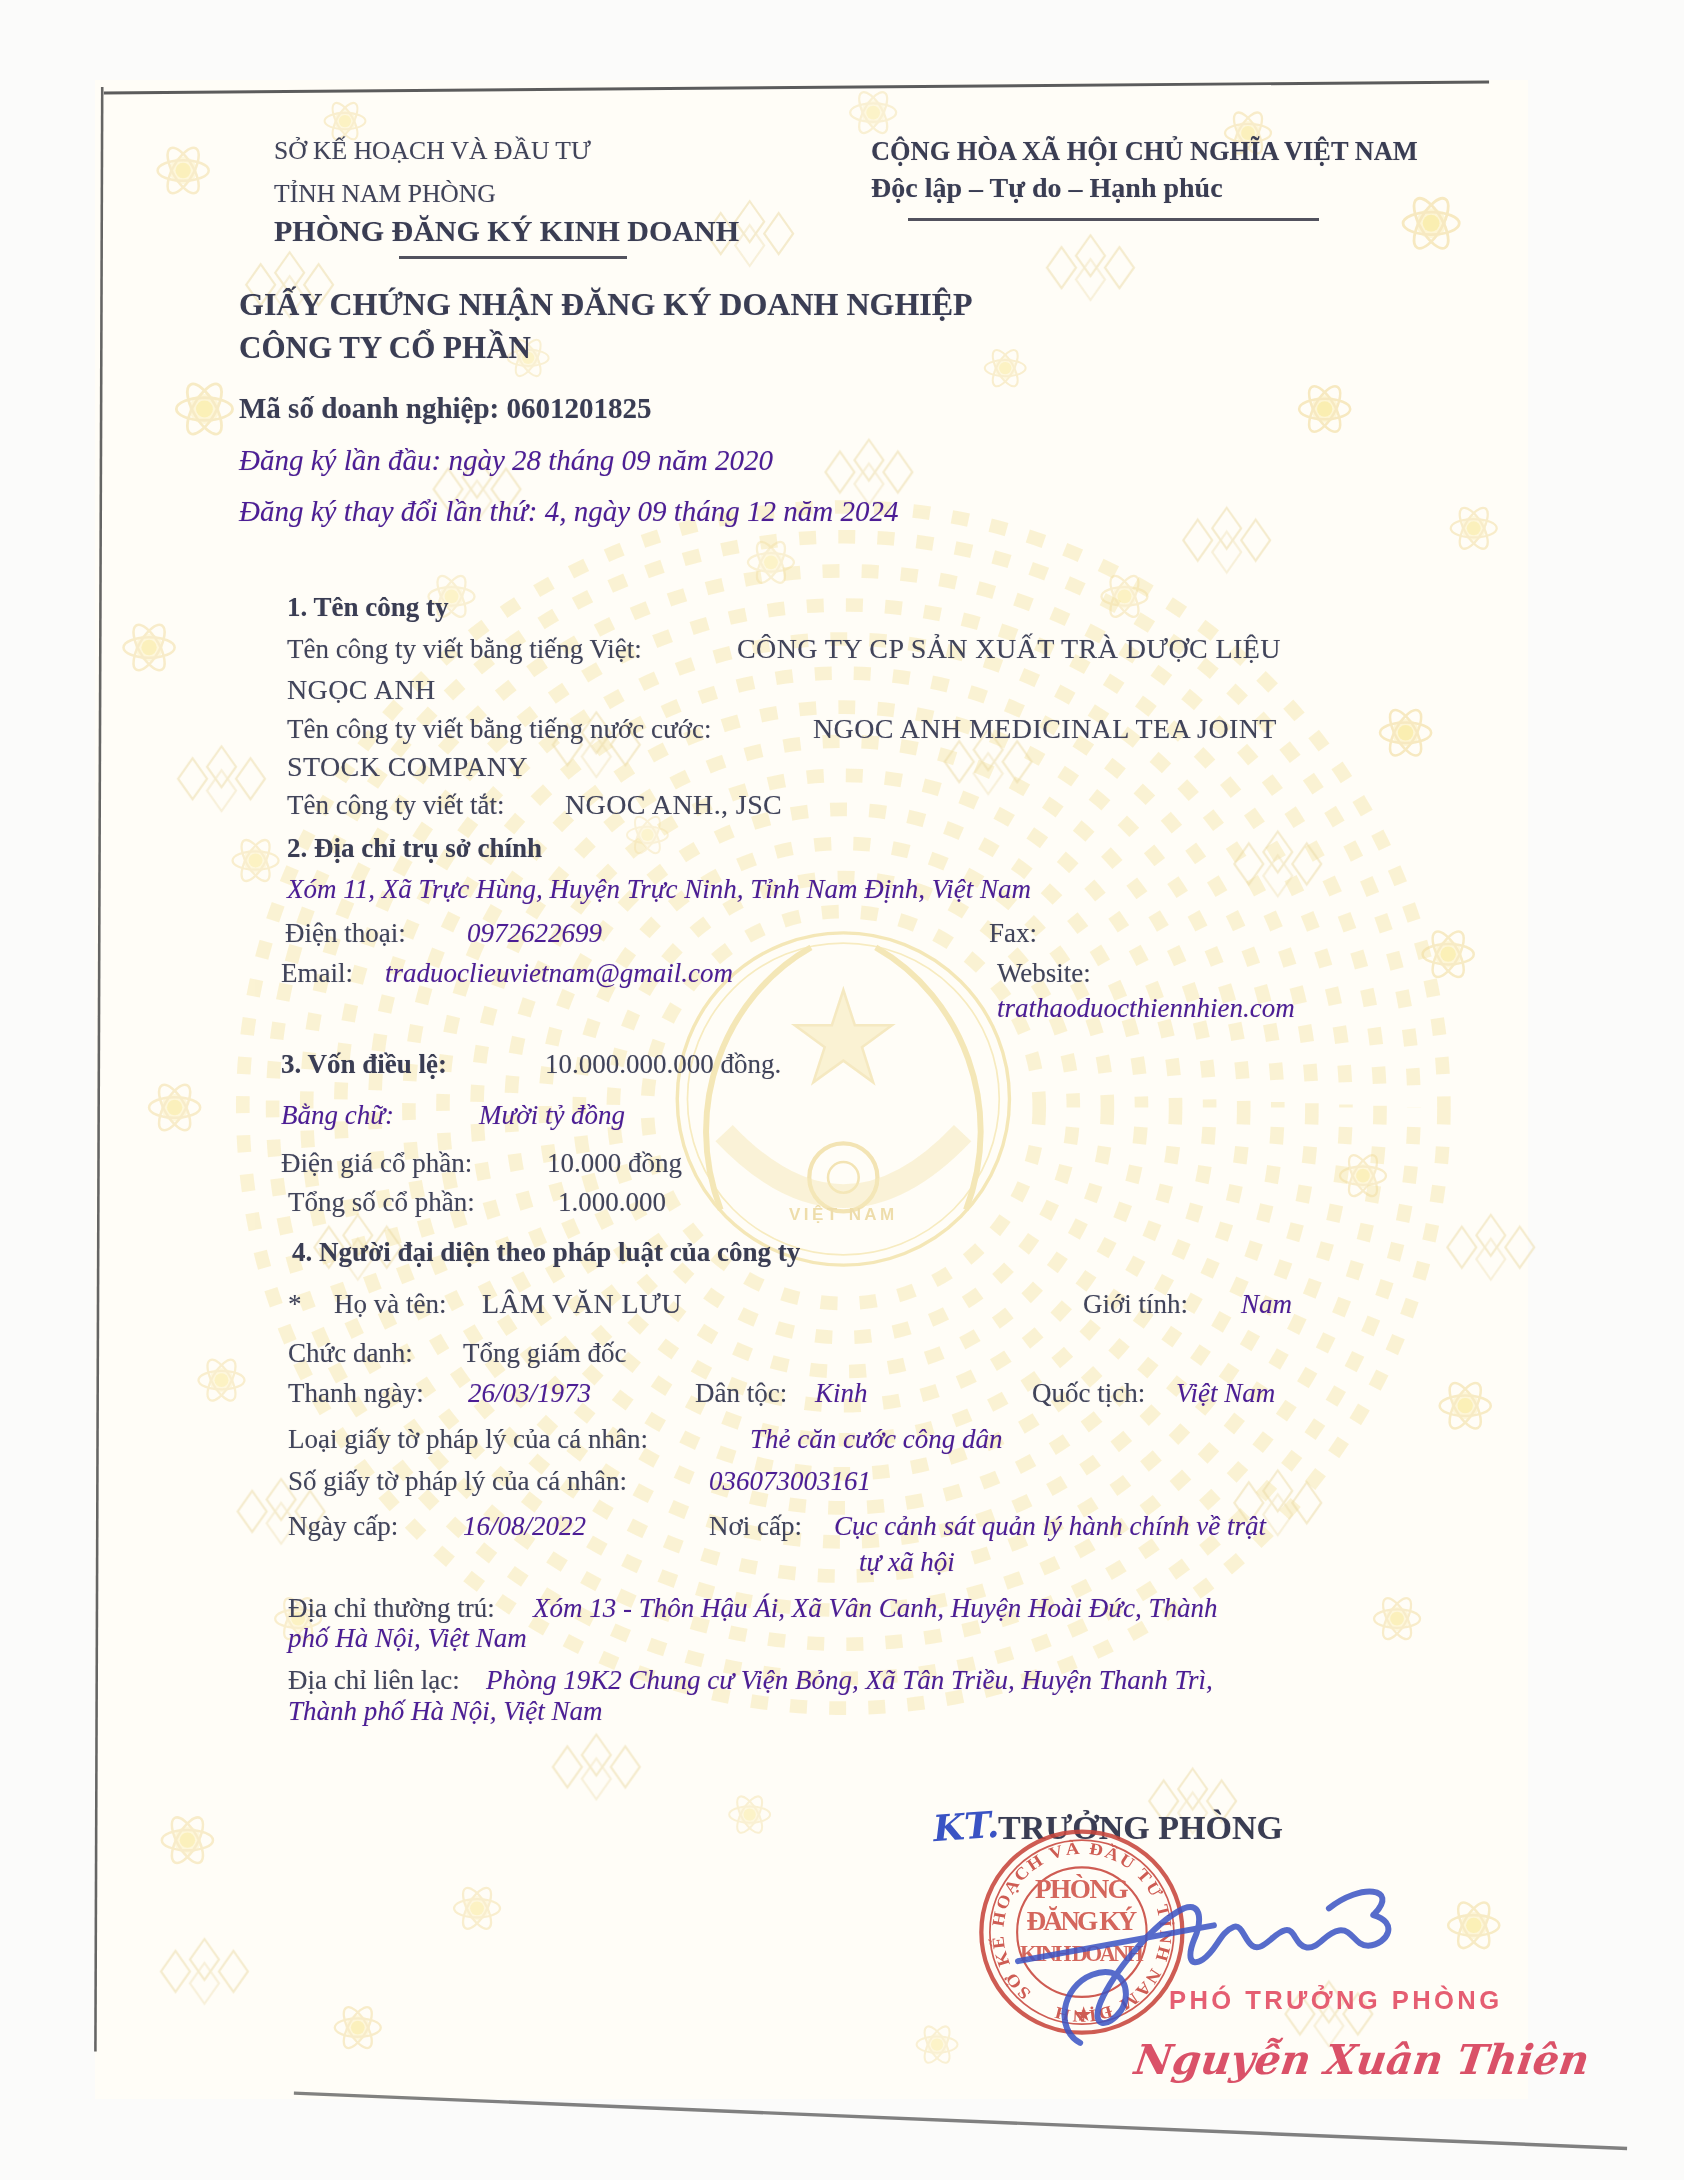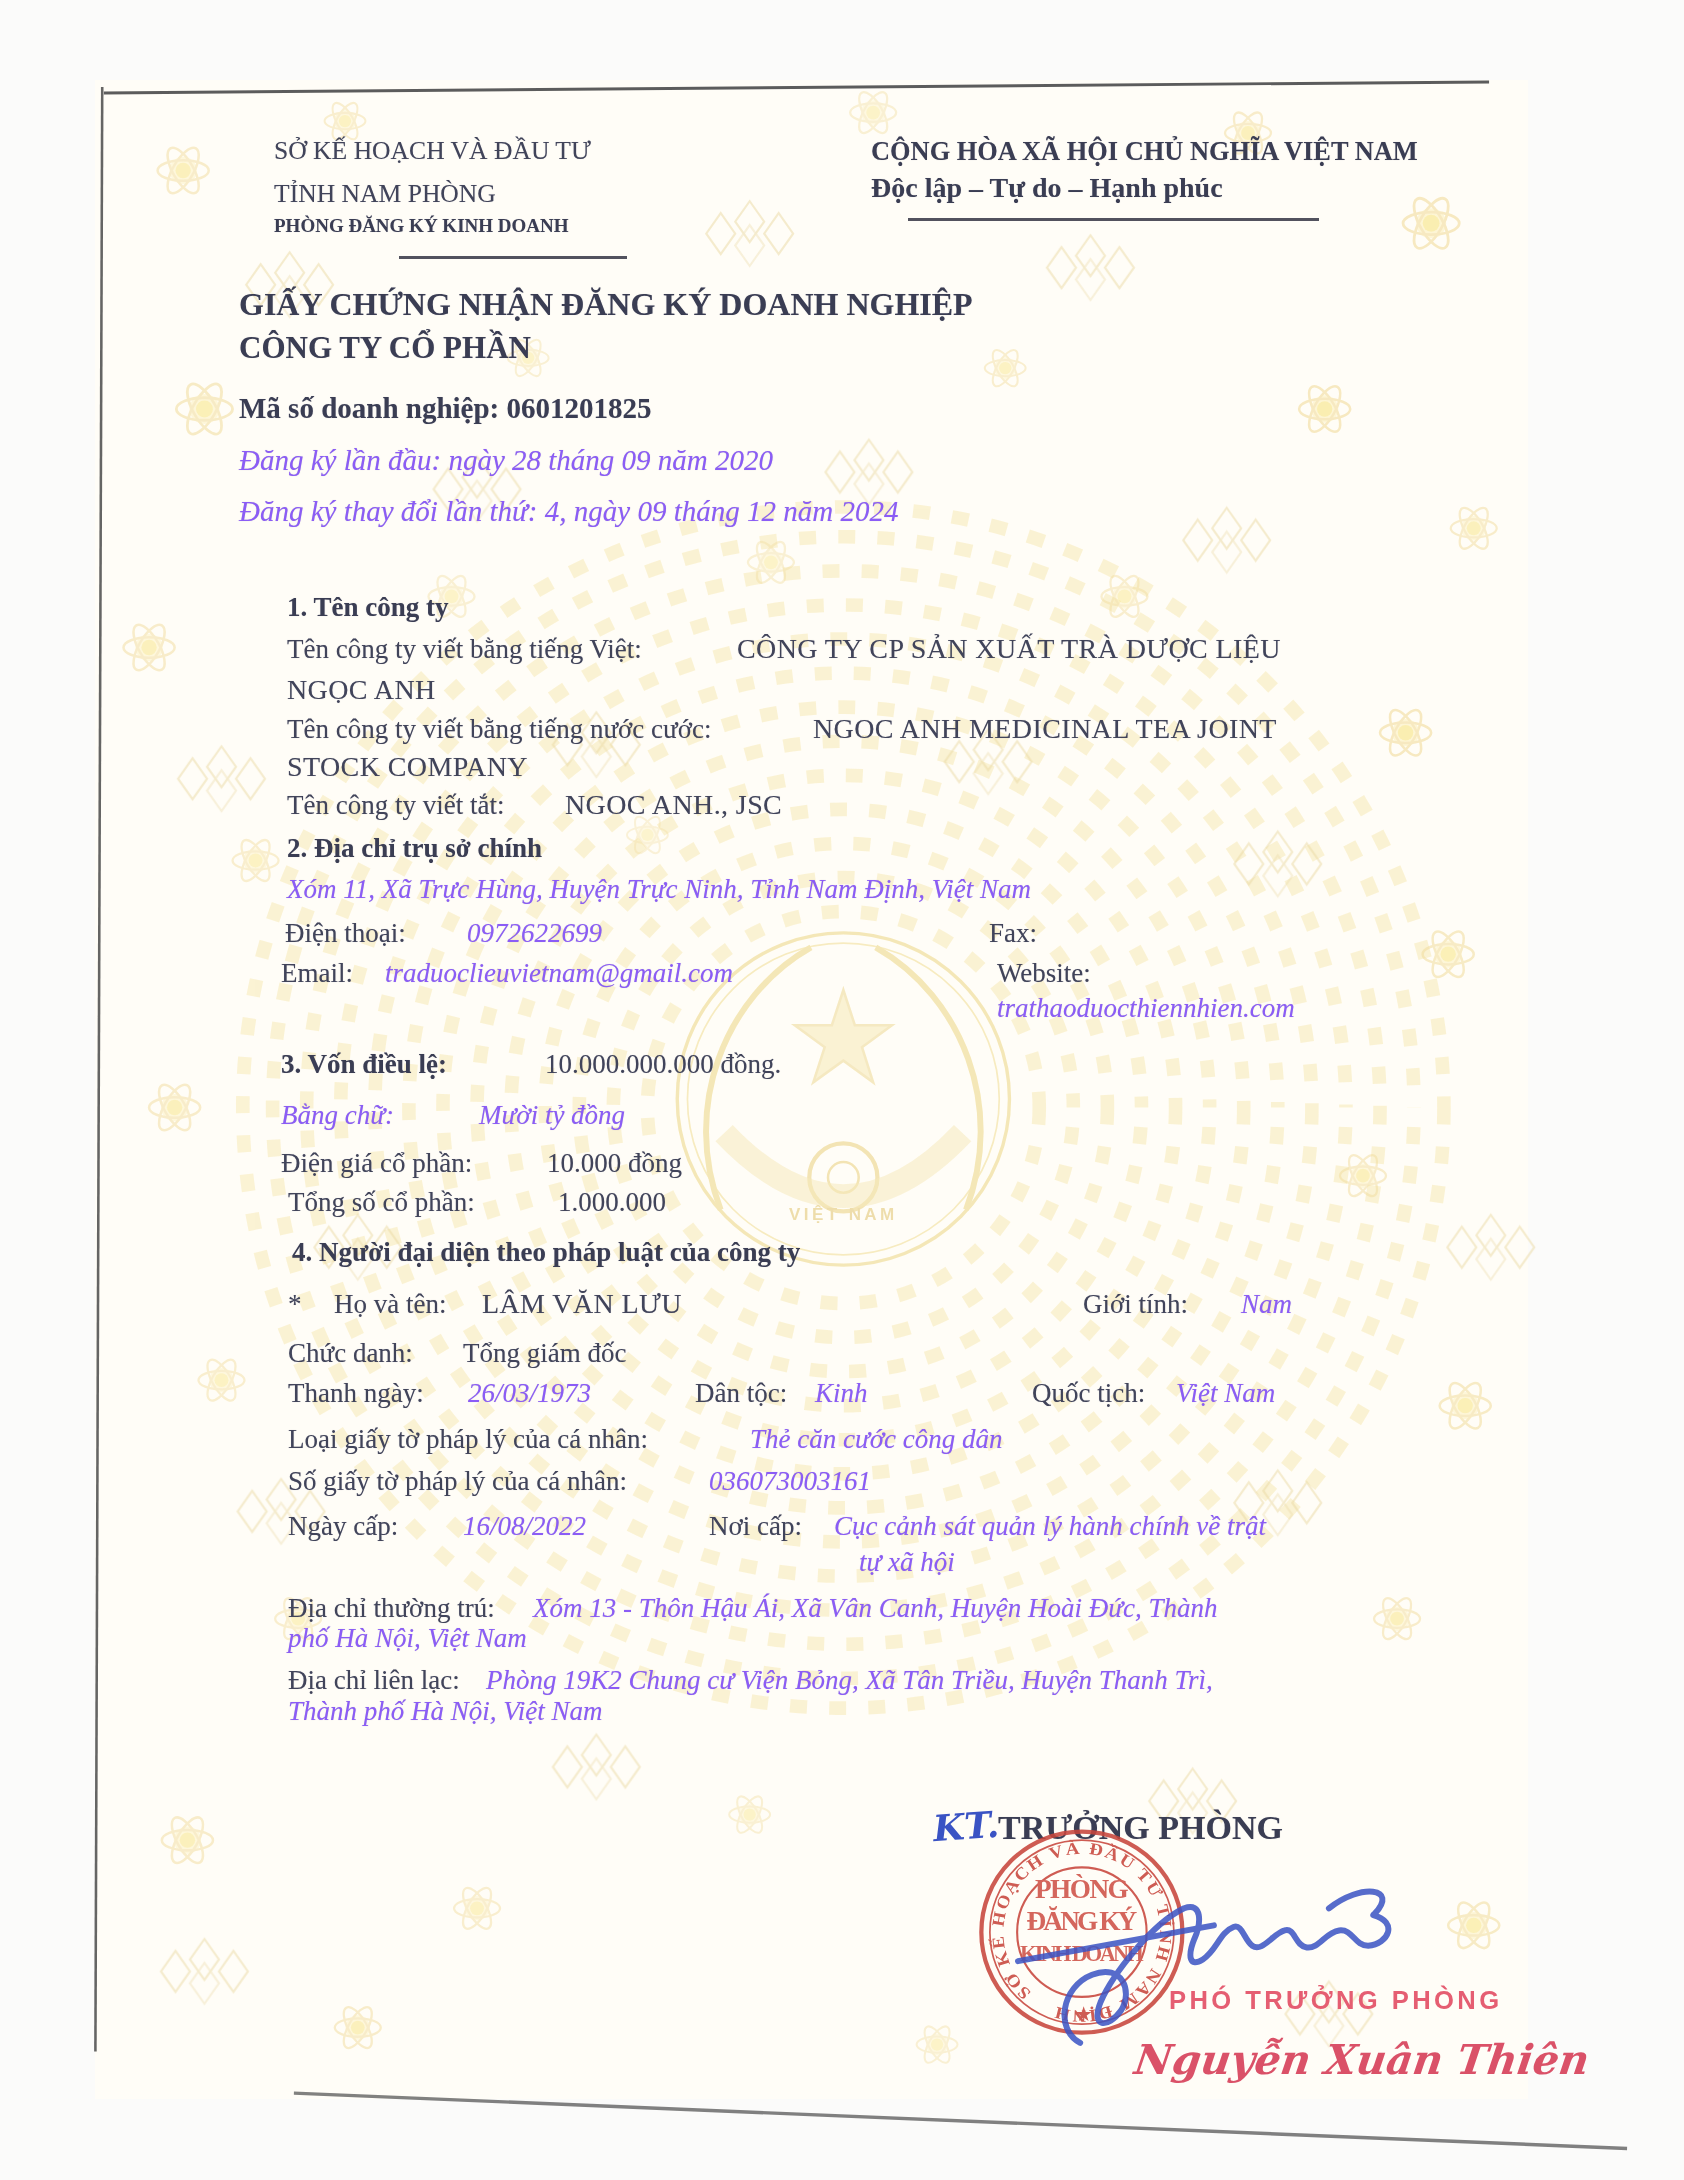--- a/index.html
+++ b/index.html
@@ -7,21 +7,21 @@
        font-family:"Liberation Serif",serif;}
   #canvas{position:absolute;left:0;top:0;width:1685px;height:2181px;}
   #paper{position:absolute;left:95px;top:80px;width:1433px;height:2019px;
          background:#fffdf7;z-index:1;}
   svg.layer{position:absolute;left:0;top:0;z-index:2;pointer-events:none;}
   #textlayer{position:absolute;left:0;top:0;width:1685px;height:2181px;z-index:3;}
   #sealayer{position:absolute;left:0;top:0;z-index:4;pointer-events:none;}
   .t{position:absolute;white-space:nowrap;line-height:1;color:#41445a;font-size:27px;
      text-shadow:0 0 0.9px rgba(60,62,92,.28);}
   .b{font-weight:700;color:#3a3d53;}
-  .i{font-style:italic;color:#8b5cf6;}
+  .i{font-style:italic;color:#4c1d95;}
   .caps{font-size:28px;letter-spacing:0.4px;}
   .ctr{text-align:left;}
   .rule{position:absolute;background:#52525e;height:2.6px;z-index:3;}
   .kt{font-family:"DejaVu Serif",serif;font-style:italic;font-weight:700;color:#3a53c4;
       transform:rotate(-4deg);text-shadow:none;}
   .headtitle{font-size:34px;font-weight:700;color:#3a3d53;}
   .deputy{font-family:"Liberation Sans",sans-serif;font-weight:700;font-size:25.6px;
           letter-spacing:3.4px;color:#e4566b;opacity:.95;text-shadow:none;}
   .script{font-family:"DejaVu Serif",serif;font-style:italic;font-weight:700;font-size:41px;
           color:#da5168;transform:skewX(-8deg);text-shadow:none;}
@@ -135,21 +135,21 @@
       <path d="M122,109 L1748,96" stroke-width="3.5" opacity=".9"></path>
       <path d="M120,102 L112,2408" stroke-width="3" opacity=".85"></path>
       <path d="M345,2457 L1910,2522" stroke-width="4" opacity=".7" stroke="#4c4c4c"></path>
     </g>
   </svg>
 
   <div id="textlayer">
 
     <div class="t ctr" style="left:274px;top:138px;width:494px;font-size:25.6px">SỞ KẾ HOẠCH VÀ ĐẦU TƯ</div>
     <div class="t ctr" style="left:274px;top:181px;width:494px;font-size:25.6px">TỈNH NAM PHÒNG</div>
-    <div class="t ctr b" style="left:274px;top:216px;width:494px;font-size:19px">PHÒNG ĐĂNG KÝ KINH DOANH</div>
+    <div class="t ctr b" style="left:274px;top:216px;width:494px;font-size:30px">PHÒNG ĐĂNG KÝ KINH DOANH</div>
     <div class="rule" style="left:399px;top:256px;width:228px"></div>
 
     <div class="t ctr b" style="left:871px;top:138px;width:486px;font-size:26.4px">CỘNG HÒA XÃ HỘI CHỦ NGHĨA VIỆT NAM</div>
     <div class="t ctr b" style="left:871px;top:174px;width:486px;font-size:28px">Độc lập – Tự do – Hạnh phúc</div>
     <div class="rule" style="left:908px;top:218px;width:411px"></div>
 
     <div class="t ctr b" style="left:239px;top:288px;width:1158px;font-size:32px">GIẤY CHỨNG NHẬN ĐĂNG KÝ DOANH NGHIỆP</div>
     <div class="t ctr b" style="left:239px;top:332px;width:1158px;font-size:31px">CÔNG TY CỔ PHẦN</div>
     <div class="t ctr b" style="left:239px;top:394px;width:1158px;font-size:29px">Mã số doanh nghiệp: 0601201825</div>
     <div class="t ctr i" style="left:239px;top:446px;width:1158px;font-size:29px">Đăng ký lần đầu: ngày 28 tháng 09 năm 2020</div>

